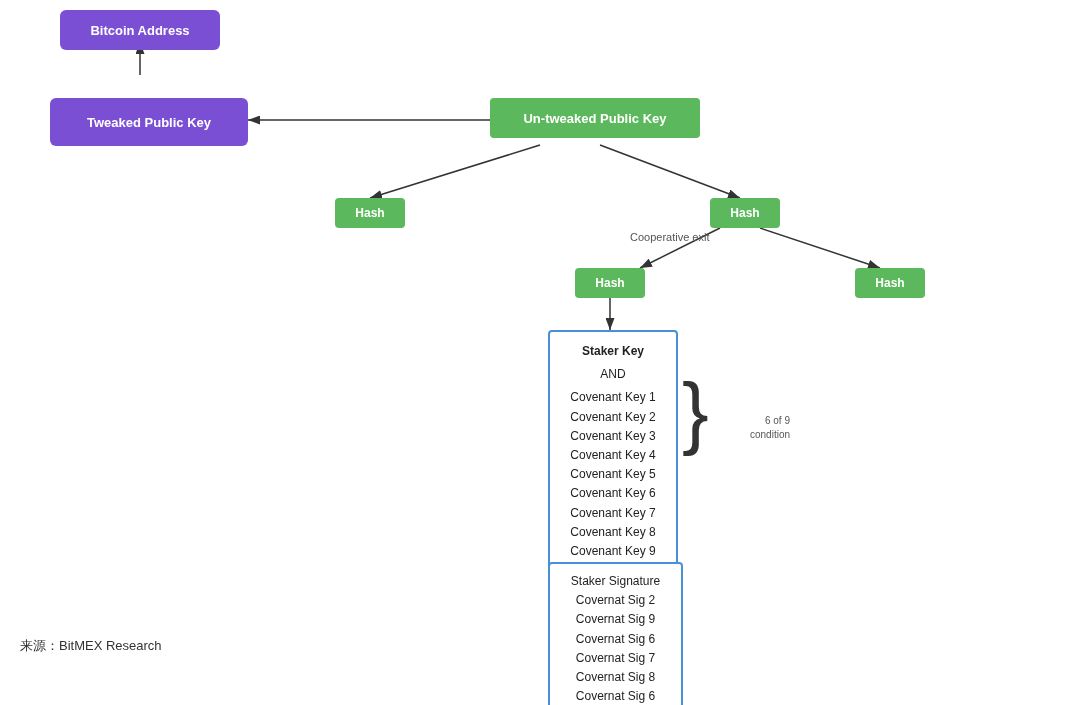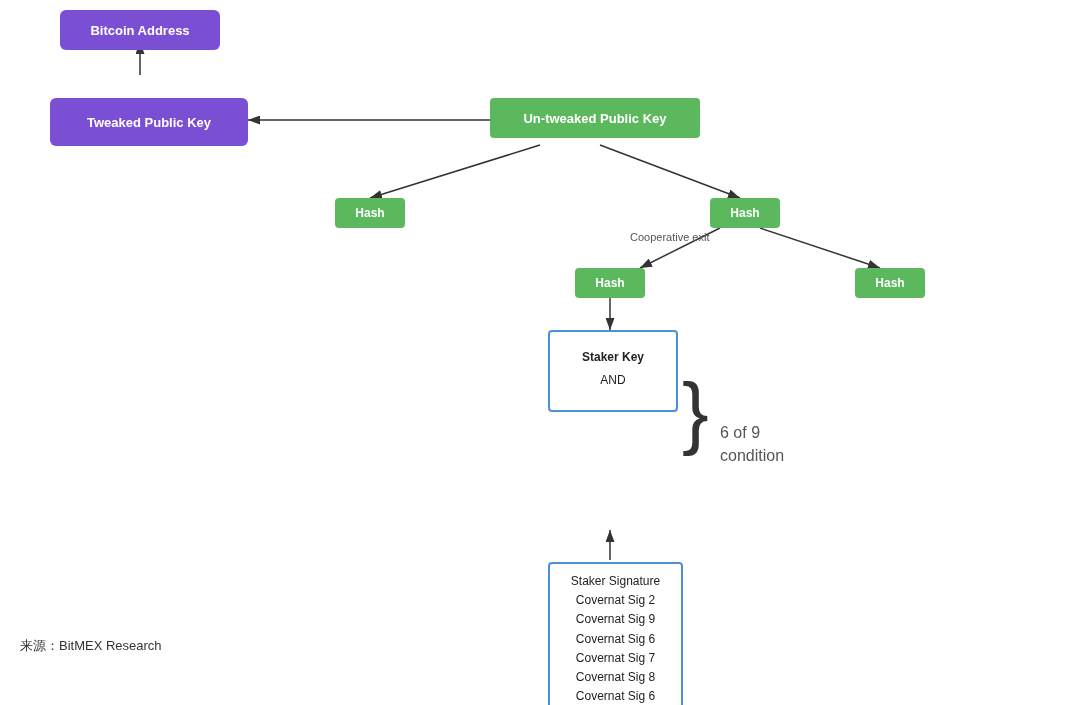--- a/index.html
+++ b/index.html
@@ -73,23 +73,23 @@
       pointer-events: none;
     }
     .brace {
       position: absolute;
       font-size: 28px;
       color: #333;
       font-weight: 100;
     }
     .brace-label {
       position: absolute;
-      font-size: 16px;
+      font-size: 10px;
       color: #555;
-      text-align: left;
+      text-align: right;
     }
   </style>
 </head>
 <body>
 
 <div class="diagram-container">
 
   <svg class="arrows">
     <defs>
       <marker id="arrowhead" markerWidth="8" markerHeight="6" refX="8" refY="3" orient="auto">
@@ -140,23 +140,34 @@
   <div class="node node-green" style="left: 575px; top: 268px; width: 70px; height: 30px; font-size: 12px;">
     <span>Hash</span>
   </div>
 
   <div class="node node-green" style="left: 855px; top: 268px; width: 70px; height: 30px; font-size: 12px;">
     <span>Hash</span>
   </div>
 
   <div class="label-text" style="left: 630px; top: 231px;">Cooperative exit</div>
 
-  <div class="node node-blue-outline" style="left: 548px; top: 330px; width: 130px; padding: 16px 8px; height: auto; display: block;">
+  <div class="node node-blue-outline" style="left: 548px; top: 330px; width: 130px; padding: 10px 8px; height: auto; display: block;">
     <div class="title">Staker Key</div>
     <div class="subtitle">AND</div>
+    <div>
+      <div>Covenant Key 1</div>
+      <div>Covenant Key 2</div>
+      <div>Covenant Key 3</div>
+      <div>Covenant Key 4</div>
+      <div>Covenant Key 5</div>
+      <div>Covenant Key 6</div>
+      <div>Covenant Key 7</div>
+      <div>Covenant Key 8</div>
+      <div>Covenant Key 9</div>
+    </div>
   </div>
 
   <div class="brace" style="left: 682px; top: 372px; font-size: 80px; line-height: 1; font-family: 'Arial', sans-serif; color: #333;">}</div>
 
   <div class="brace-label" style="left: 720px; top: 400px; width: 70px; white-space: pre-line; line-height: 1.4;">
     <span>6 of 9
 condition</span>
   </div>
 
   <div class="node node-blue-outline" style="left: 548px; top: 562px; width: 135px; padding: 8px; height: auto; display: block;">

